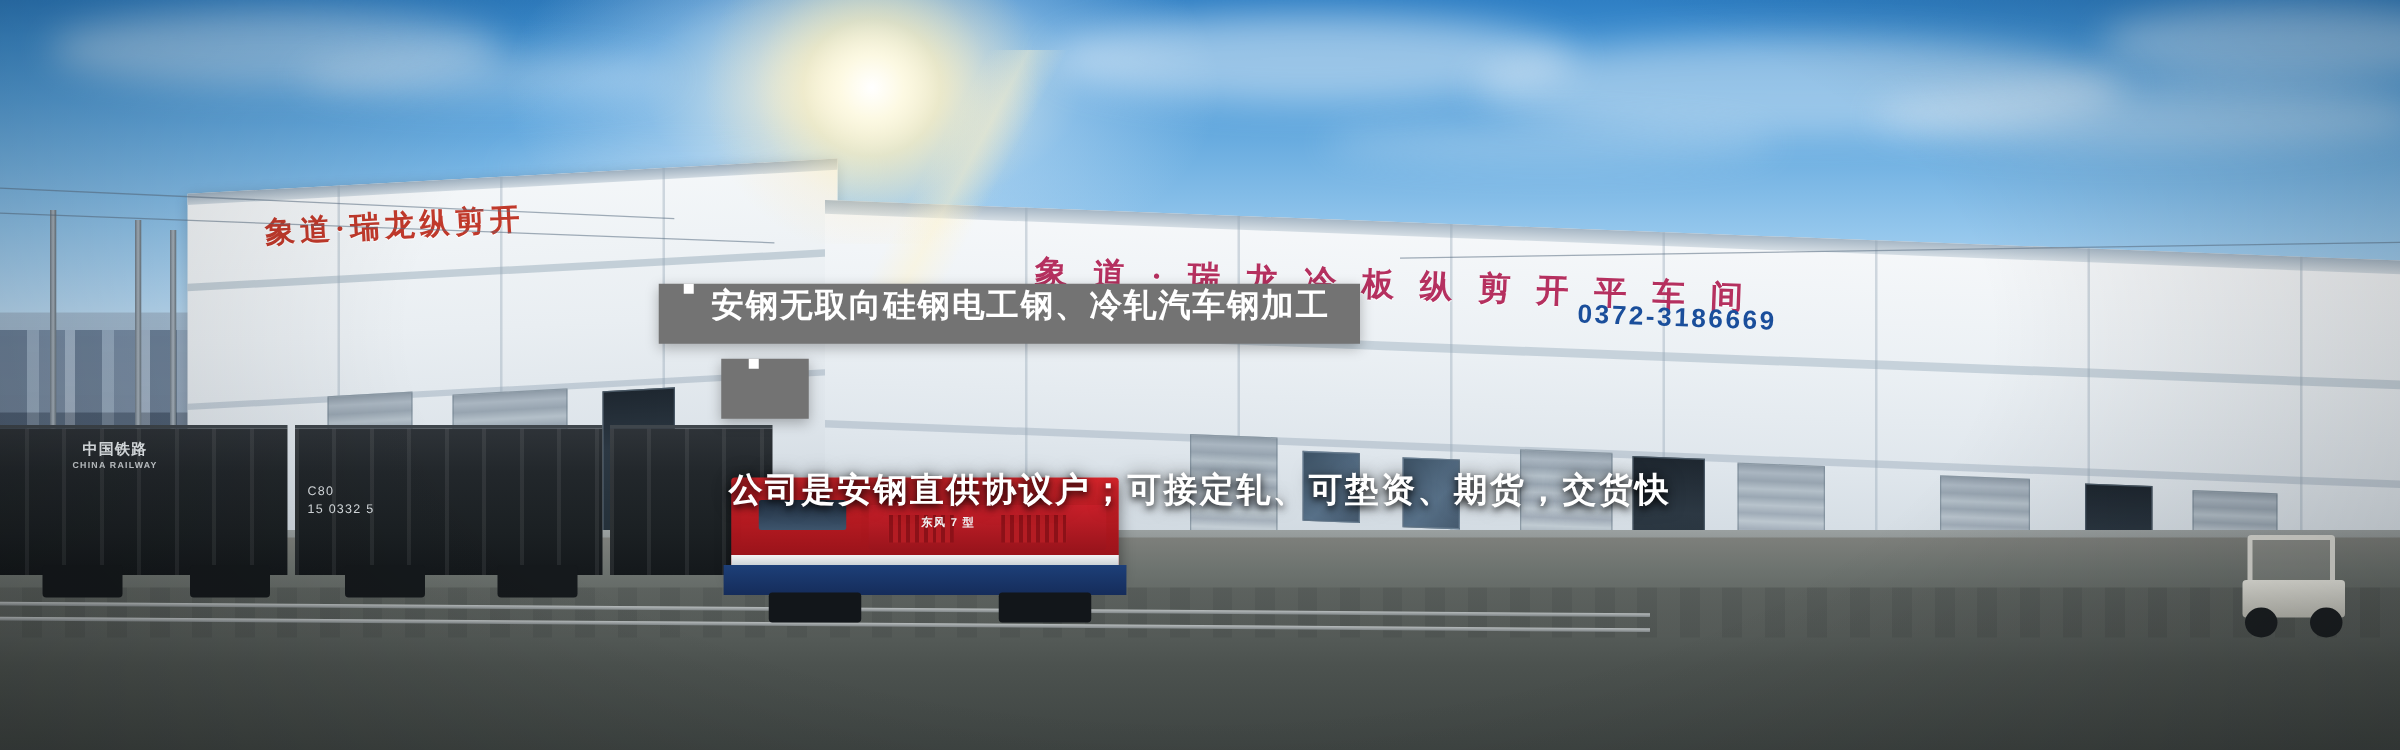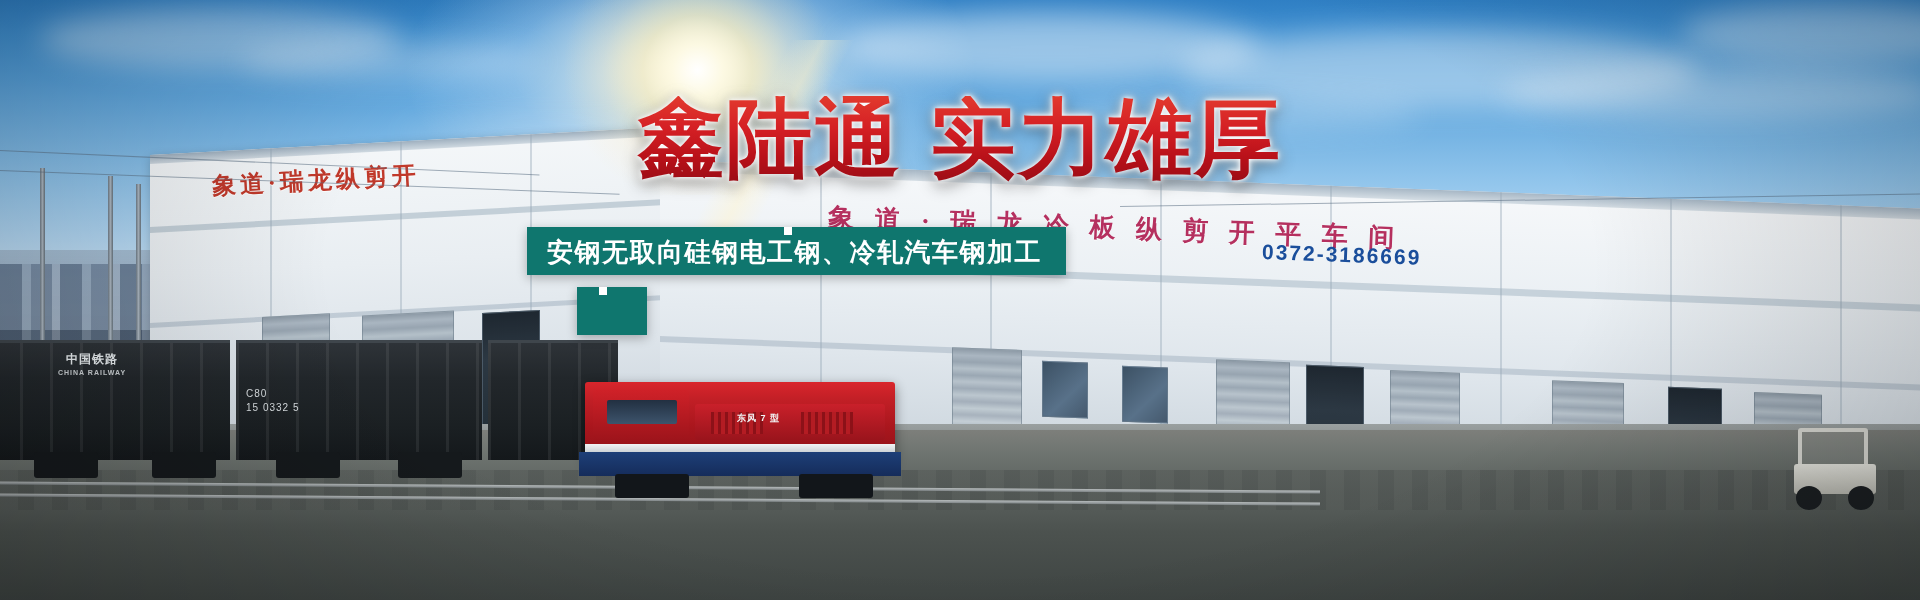--- a/index.html
+++ b/index.html
@@ -297,30 +297,29 @@
     filter:drop-shadow(0 0 2px #fff) drop-shadow(0 0 5px rgba(255,255,255,.95)) drop-shadow(0 4px 7px rgba(0,0,0,.4));
     white-space:nowrap;
     pointer-events:none;
     z-index:6;
   }
   .headline .gap { display:inline-block; width:28px; }
 
   
   .feature-box {
     position:absolute;
-    background:#0f766e;
+    background:#737373;
     color:#ffffff;
     font-size:26px;
     font-weight:bold;
     letter-spacing:1.5px;
-    display:flex; align-items:center;
+    display:flex; 
     white-space:nowrap;
     box-shadow:0 3px 10px rgba(0,0,0,.28);
     z-index:7;
-    flex-direction:column;
   }
   .fb1 { left:527px; top:227px; height:48px; padding:0 24px 0 20px; }
   .fb2 { left:577px; top:287px; height:48px; padding:0 26px 0 22px; }
   .bullet {
     display:inline-block; width:8px; height:8px;
     background:#ffffff; margin-right:14px; flex:0 0 auto;
   }
 
   
   .tagline {
@@ -449,24 +448,24 @@
 
   <div class="forklift">
     <div class="cage"></div>
     <div class="cab"></div>
     <div class="wheel" style="left:16px;"></div>
     <div class="wheel" style="left:68px;"></div>
   </div>
 
   <div class="vignette"></div>
 
-  <div class="headline"><span>鑫陆通</span><span class="gap"></span><span>实力雄厚</span></div>
 
   <div class="feature-box fb1">
     <span class="bullet"></span>
     <span>安钢无取向硅钢电工钢、冷轧汽车钢加工</span>
   </div>
   <div class="feature-box fb2">
     <span class="bullet"></span>
   </div>
 
+  <div class="tagline">公司是安钢直供协议户；可接定轧、可垫资、期货，交货快</div>
 
 </div>
 
 </body></html>

